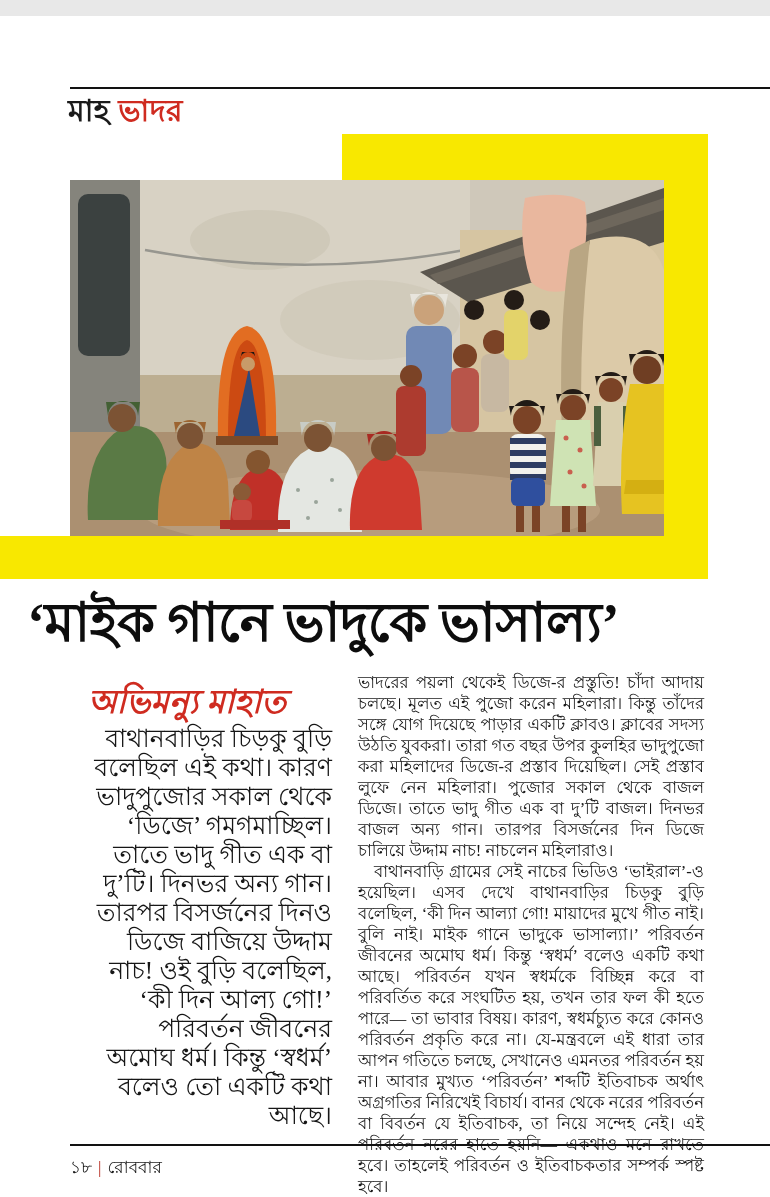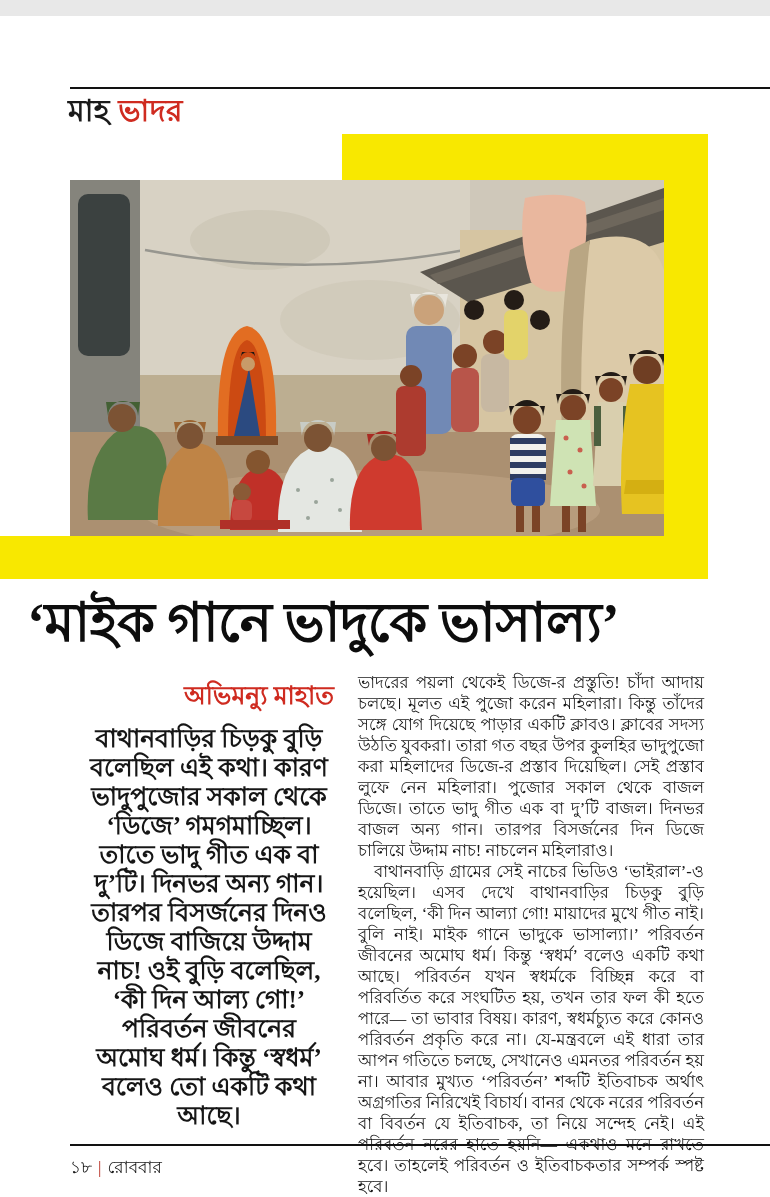--- a/index.html
+++ b/index.html
@@ -25,27 +25,27 @@
   .photo{position:absolute;left:70px;top:164px;width:594px;height:356px;background:#cfc8ba;}
   .photo svg{display:block;width:100%;height:100%;}
   
   .headline{
     position:absolute;left:0;top:576px;width:646px;margin:0;
     text-align:center;font-size:54px;font-weight:bold;line-height:1.15;
     letter-spacing:-.5px;color:#0d0d0d;
   }
   .byline{
     position:absolute;left:88px;top:660px;width:246px;
-    text-align:right;font-size:25px;font-weight:600;color:#cf2b20;
+    text-align:left;font-size:33px;font-weight:600;color:#cf2b20;font-style:italic;
   }
   
   .lede-col{
     position:absolute;left:86px;top:708px;width:246px;
-    font-size:25px;line-height:29px;font-weight:700;
-    text-align:center;color:#161616;
+    font-size:25px;line-height:29px;font-weight:400;
+    text-align:right;color:#161616;
   }
   .body-col{
     position:absolute;left:358px;top:656px;width:346px;
     font-size:16.5px;line-height:21px;text-align:justify;color:#161616;
   }
   .body-col p{margin:0;}
   .body-col p.indent{text-indent:16px;}
   
   .footer-rule{position:absolute;left:70px;top:1128px;width:700px;height:2px;background:#121212;}
   .footer-text{position:absolute;left:70px;top:1138px;font-size:17px;color:#1a1a1a;text-align:center;}

